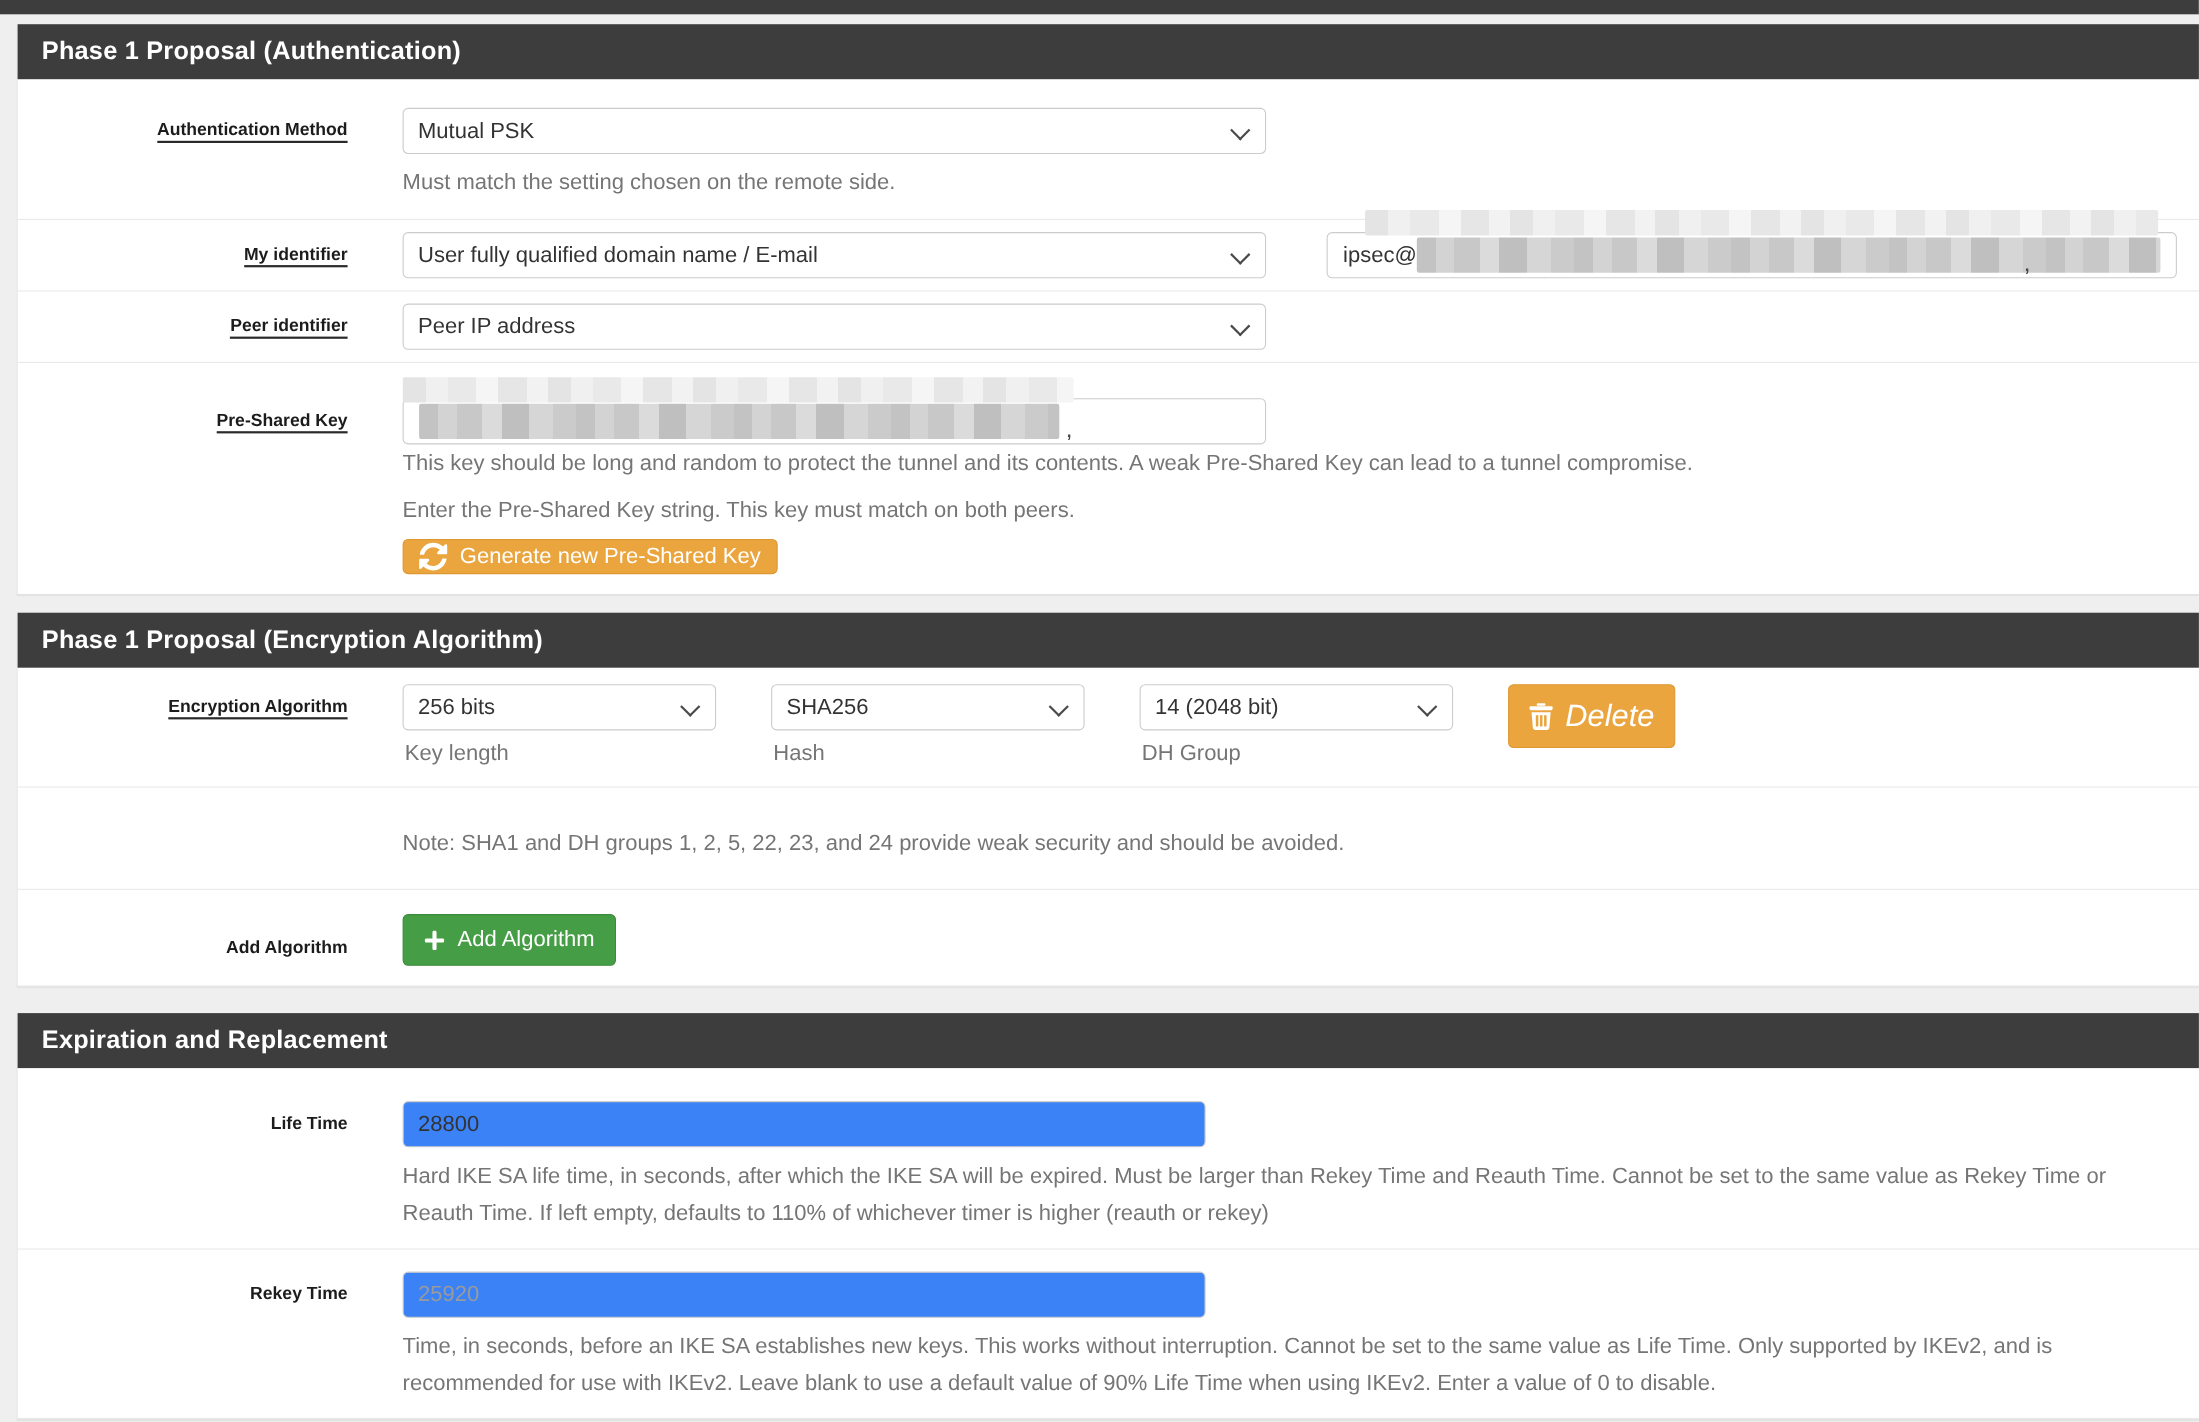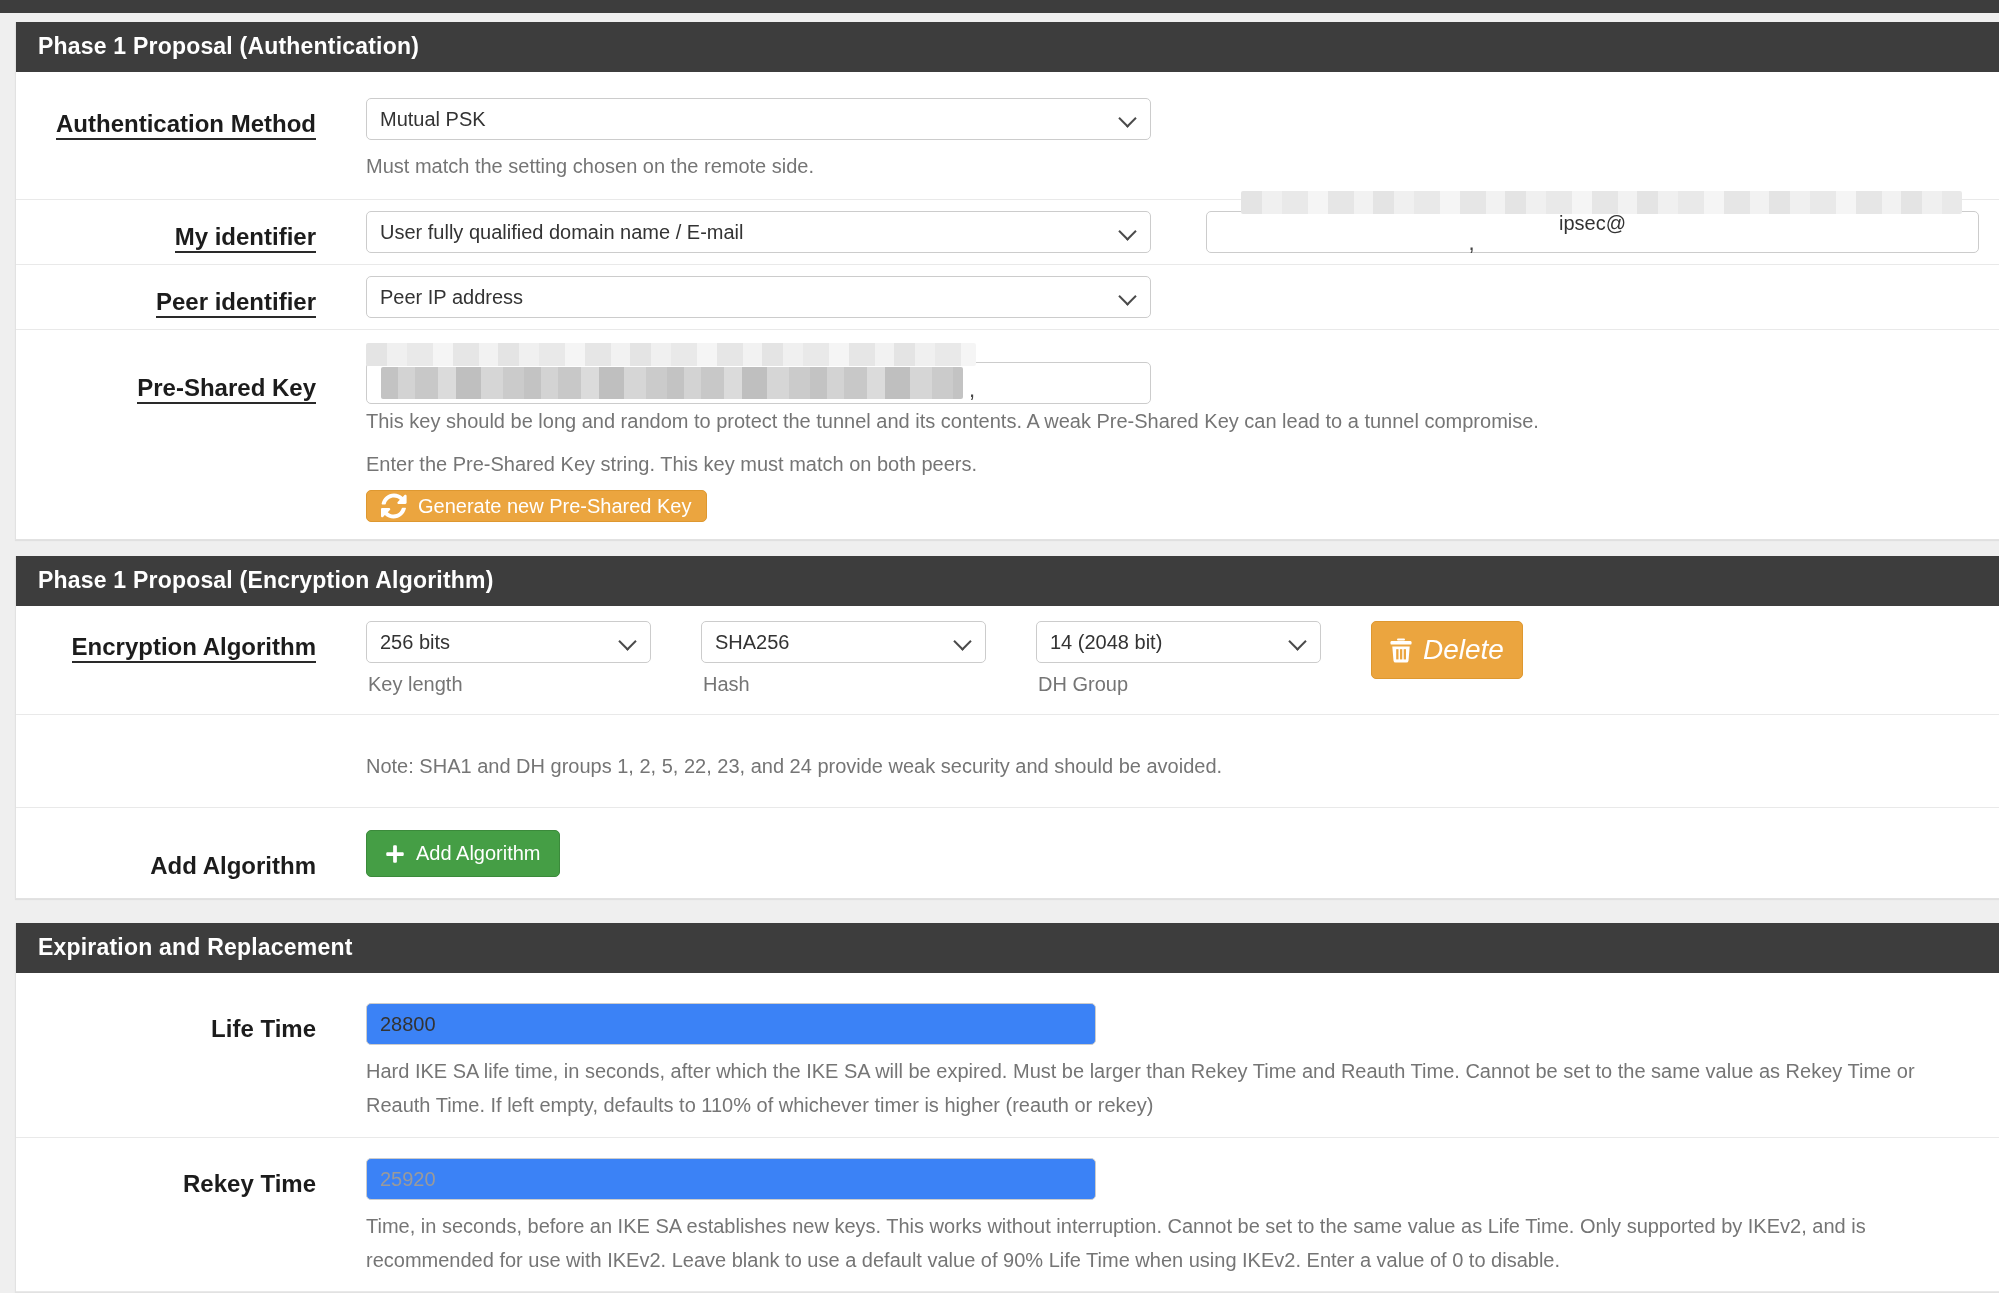--- a/index.html
+++ b/index.html
@@ -12,21 +12,21 @@
   .panel.first{margin-top:9px;}
   .panel.gap{margin-top:16px;}
   .panel.gap2{margin-top:24px;}
   .panel-header{
     background:#3d3d3d;color:#fff;font-weight:bold;font-size:23px;
     padding:11px 0 12px 22px;letter-spacing:.2px;
   }
   .form-row{display:flex;border-bottom:1px solid #e9e9e9;padding:11px 0;position:relative;}
   .form-row.no-border{border-bottom:none;}
   .col-label{width:300px;min-width:300px;margin-right:50px;text-align:right;padding-top:12px;}
-  .lbl{font-weight:bold;font-size:24px;color:#1c1c1c;}
+  .lbl{font-weight:bold;font-size:16px;color:#1c1c1c;}
   .lbl.u{border-bottom:2px solid #2a2a2a;padding-bottom:1px;}
   .col-content{flex:1;min-width:0;}
   .control-row{display:flex;align-items:flex-start;}
 
   .select-wrap{position:relative;display:inline-block;vertical-align:top;}
   .select-wrap select{
     appearance:none;-webkit-appearance:none;width:100%;height:42px;font-size:20px;color:#333;
     padding:0 44px 0 13px;background:#fff;border:1px solid #ccc;border-radius:5px;font-family:inherit;
   }
   .chevron{position:absolute;right:17px;top:14px;width:11px;height:11px;border-right:2px solid #4a4a4a;border-bottom:2px solid #4a4a4a;transform:rotate(45deg);pointer-events:none;}
@@ -38,21 +38,21 @@
   .text-input{
     height:42px;width:730px;font-size:20px;color:#333;padding:0 13px;box-sizing:border-box;
     border:1px solid #ccc;border-radius:5px;background:#3b82f6;font-family:inherit;
   }
   .text-input::placeholder{color:#9a9a9a;opacity:1;}
 
   .fake-input{
     height:42px;border:1px solid #ccc;border-radius:5px;background:#fff;display:flex;align-items:center;
     padding:0 14px;font-size:20px;color:#333;position:relative;box-sizing:border-box;
   }
-  .w-id{width:773px;margin-left:55px;flex-direction:column;}
+  .w-id{width:773px;margin-left:55px;}
   .w-psk{width:785px;}
 
   .redact{
     height:32px;border-radius:2px;flex:1;position:relative;
     background:repeating-linear-gradient(90deg,#c3c3c3 0 17px,#d3d3d3 17px 34px,#c8c8c8 34px 57px,#dbdbdb 57px 75px,#bfbfbf 75px 100px,#d6d6d6 100px 122px,#cbcbcb 122px 143px);
   }
   .redact-psk{flex:none;width:582px;}
   .redact-top{
     position:absolute;height:23px;border-radius:2px;z-index:3;
     background:repeating-linear-gradient(90deg,#e4e4e4 0 21px,#f0f0f0 21px 41px,#e9e9e9 41px 67px,#f5f5f5 67px 87px,#e6e6e6 87px 113px,#f2f2f2 113px 132px);

